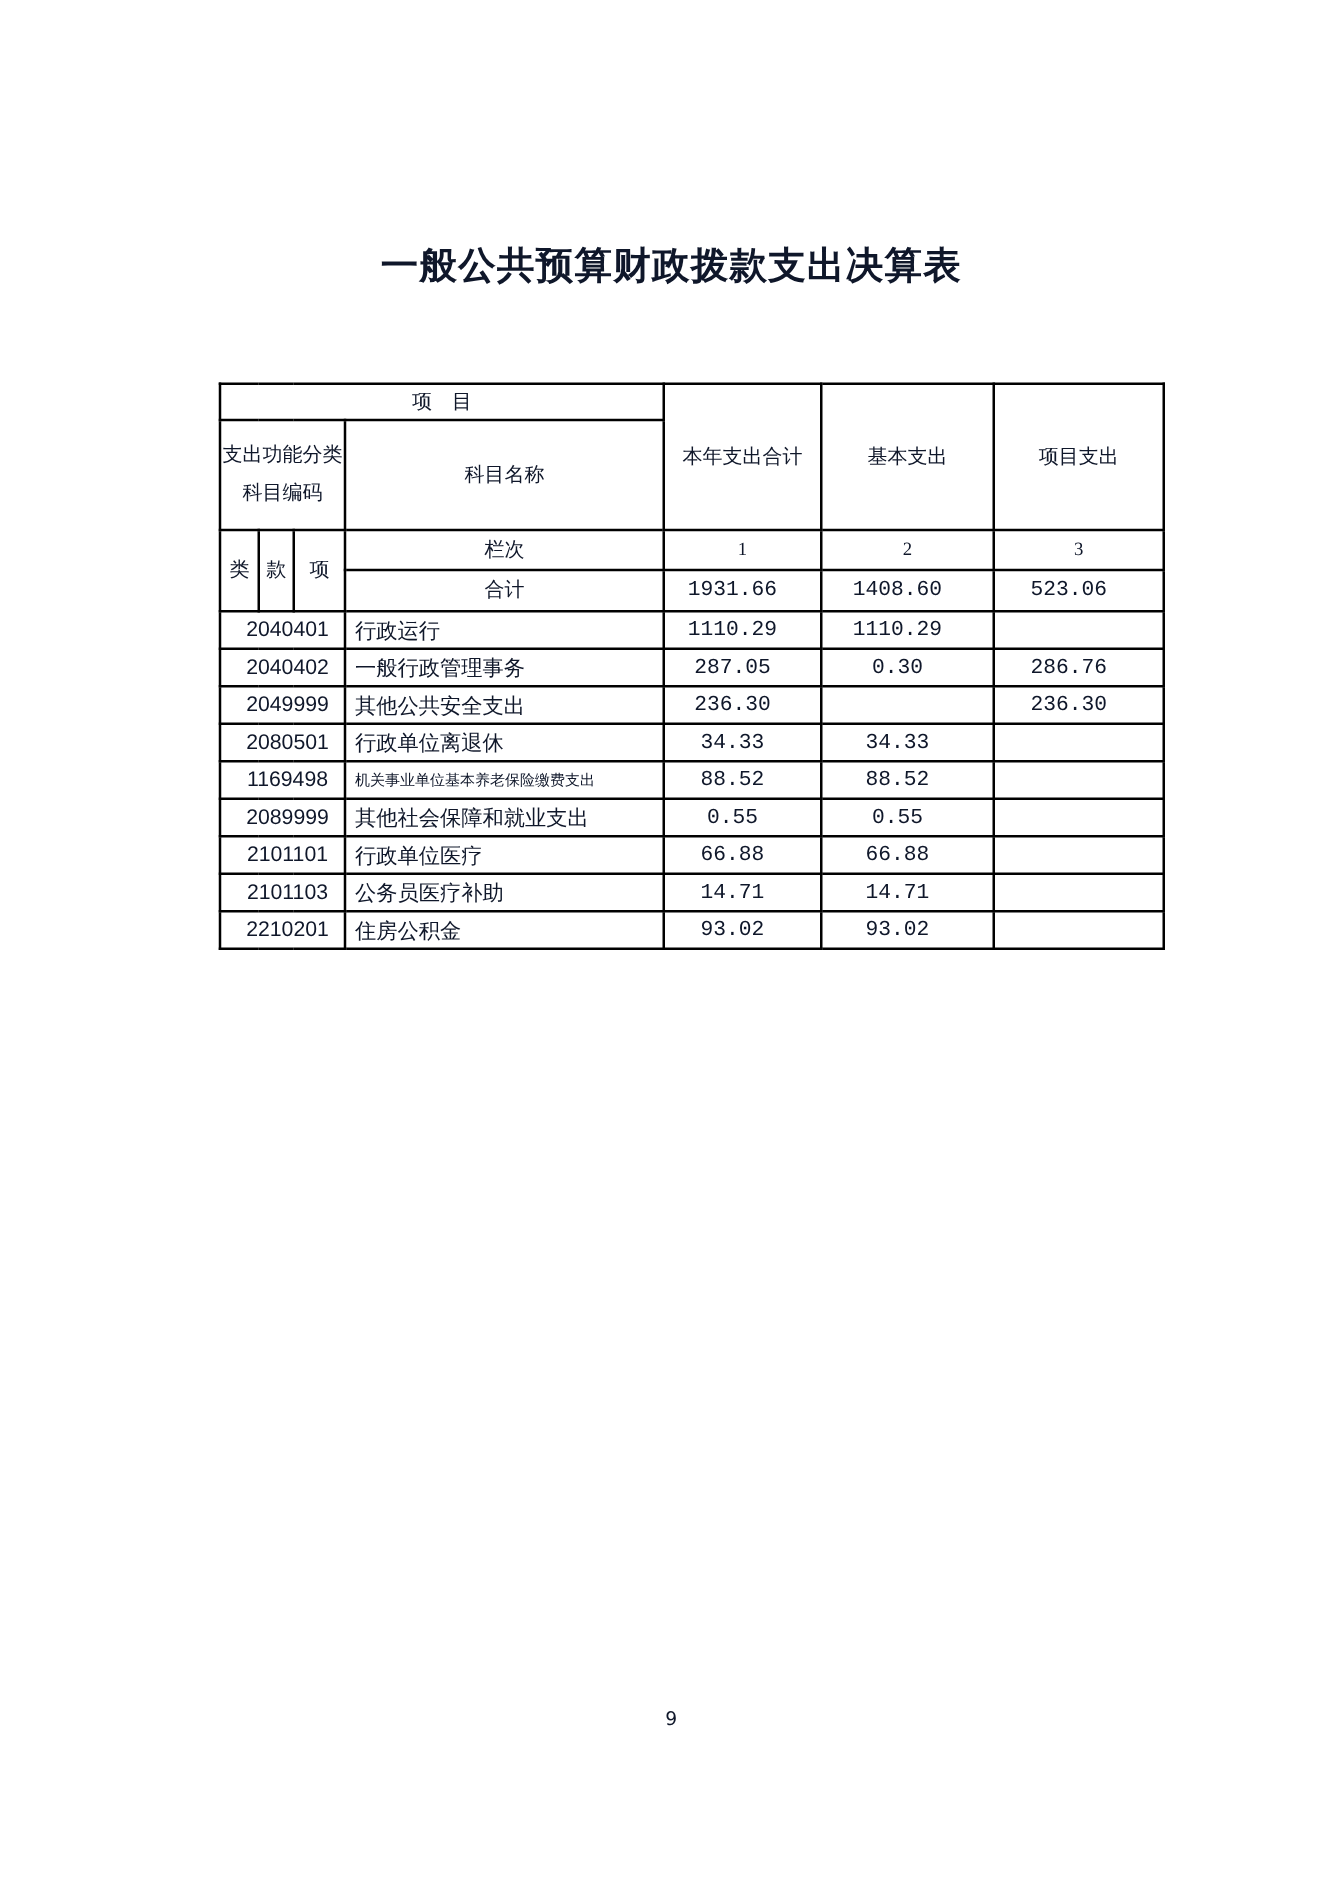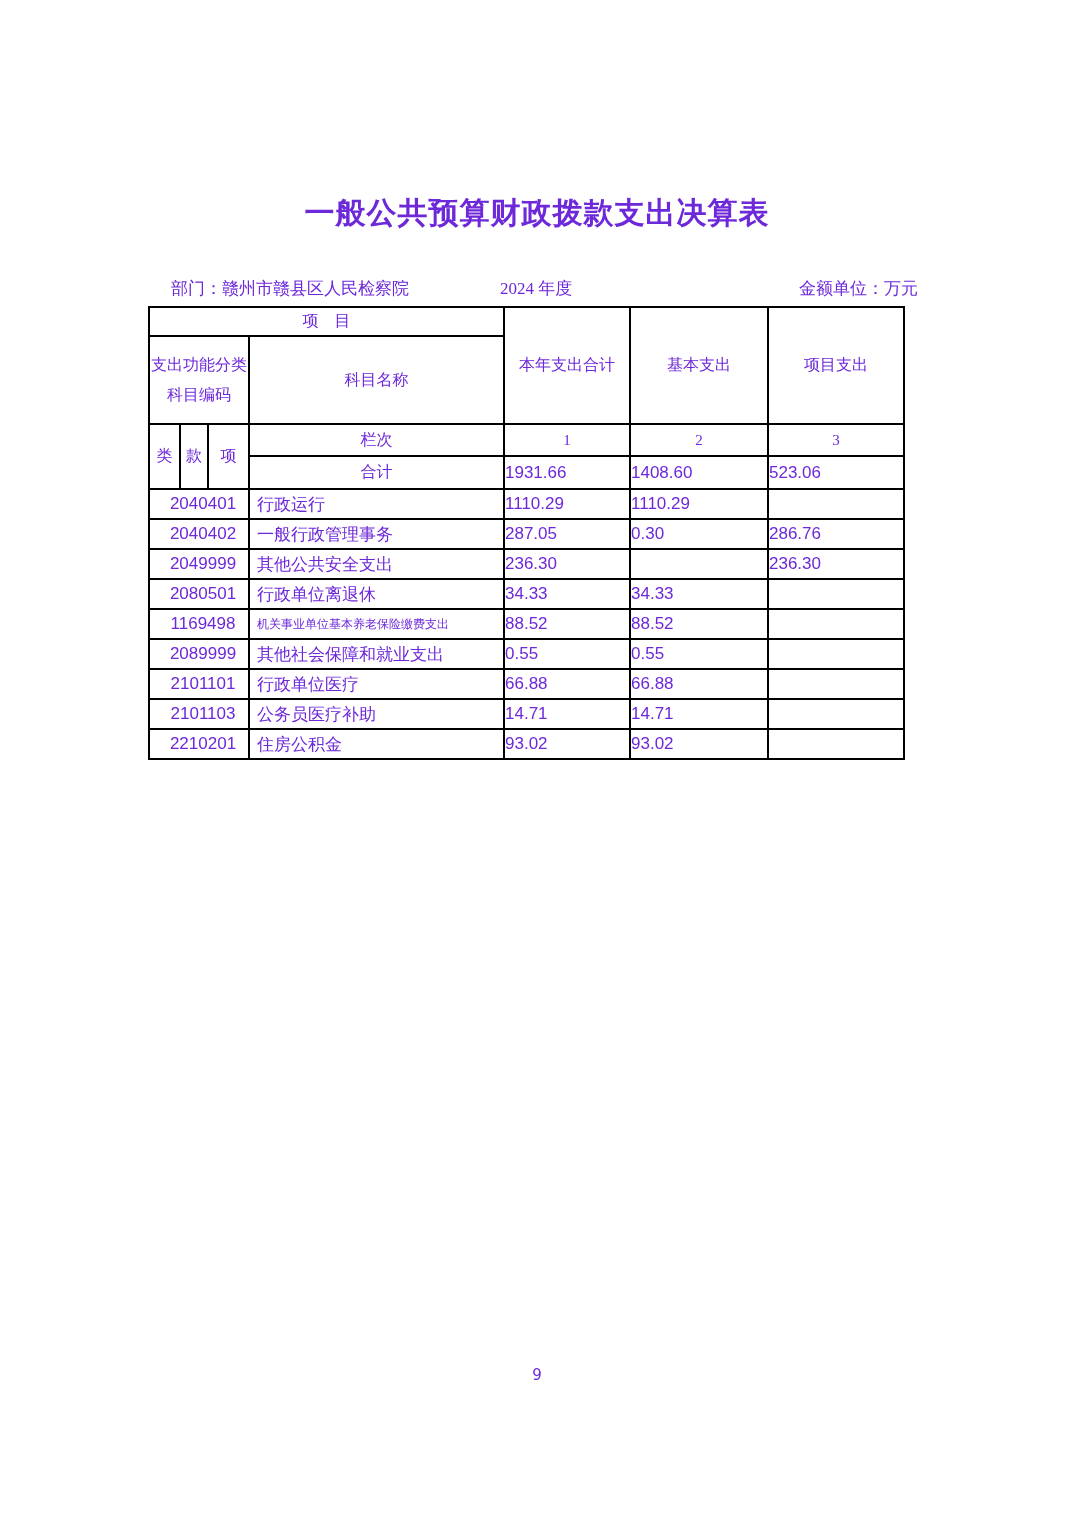--- a/index.html
+++ b/index.html
@@ -2,21 +2,21 @@
 <html><head>
 <meta charset="utf-8">
 <style>
   * { box-sizing: border-box; }
   html, body { margin: 0; padding: 0; background: #ffffff; }
   .page {
     position: relative;
     width: 1074px;
     height: 1520px;
     background: #ffffff;
-    color: #6d28d9;
+    color: #0f172a;
     font-family: "Liberation Serif", "DejaVu Serif", serif;
     overflow: hidden;
   }
   .title {
     position: absolute;
     top: 193px;
     left: 0;
     width: 1074px;
     margin: 0;
     text-align: center;
@@ -44,21 +44,21 @@
     font-size: 17px;
     line-height: 24px;
   }
   .meta-dept { position: absolute; left: 8px; top: 0; }
   .meta-year { position: absolute; left: 337px; top: 0; }
   .meta-unit { position: absolute; right: 0; top: 0; }
 
   table.budget-table {
     position: absolute;
     top: 306px;
-    left: 148px;
+    left: 175px;
     width: 755px;
     border-collapse: collapse;
     table-layout: fixed;
   }
   .budget-table td {
     border: 2px solid #000000;
     padding: 0;
     vertical-align: middle;
     text-align: center;
     font-size: 16px;
@@ -79,23 +79,23 @@
     font-family: "Liberation Sans", "DejaVu Sans", sans-serif;
     font-size: 17px;
   }
   td.name {
     text-align: left;
     padding-left: 7px;
     font-size: 17px;
   }
   td.name.small { font-size: 12px; }
   td.val {
-    text-align: left;
+    text-align: center;
     padding-right: 16px;
-    font-family: Liberation Sans, sans-serif;
+    font-family: Liberation Mono, monospace;
     font-size: 17px;
   }
   .note {
     position: absolute;
     top: 767px;
     left: 170px;
     font-size: 15px;
     line-height: 20px;
   }
   .page-number {
@@ -109,25 +109,20 @@
   }
 </style>
 </head>
 <body>
 
 <div class="page">
 
   <h1 class="title">一般公共预算财政拨款支出决算表</h1>
 
 
-  <div class="meta-row">
-    <span class="meta-dept">部门：赣州市赣县区人民检察院</span>
-    <span class="meta-year">2024 年度</span>
-    <span class="meta-unit">金额单位：万元</span>
-  </div>
 
   <table class="budget-table">
     <colgroup>
       <col style="width:31px">
       <col style="width:28px">
       <col style="width:41px">
       <col style="width:255px">
       <col style="width:126px">
       <col style="width:138px">
       <col style="width:136px">

